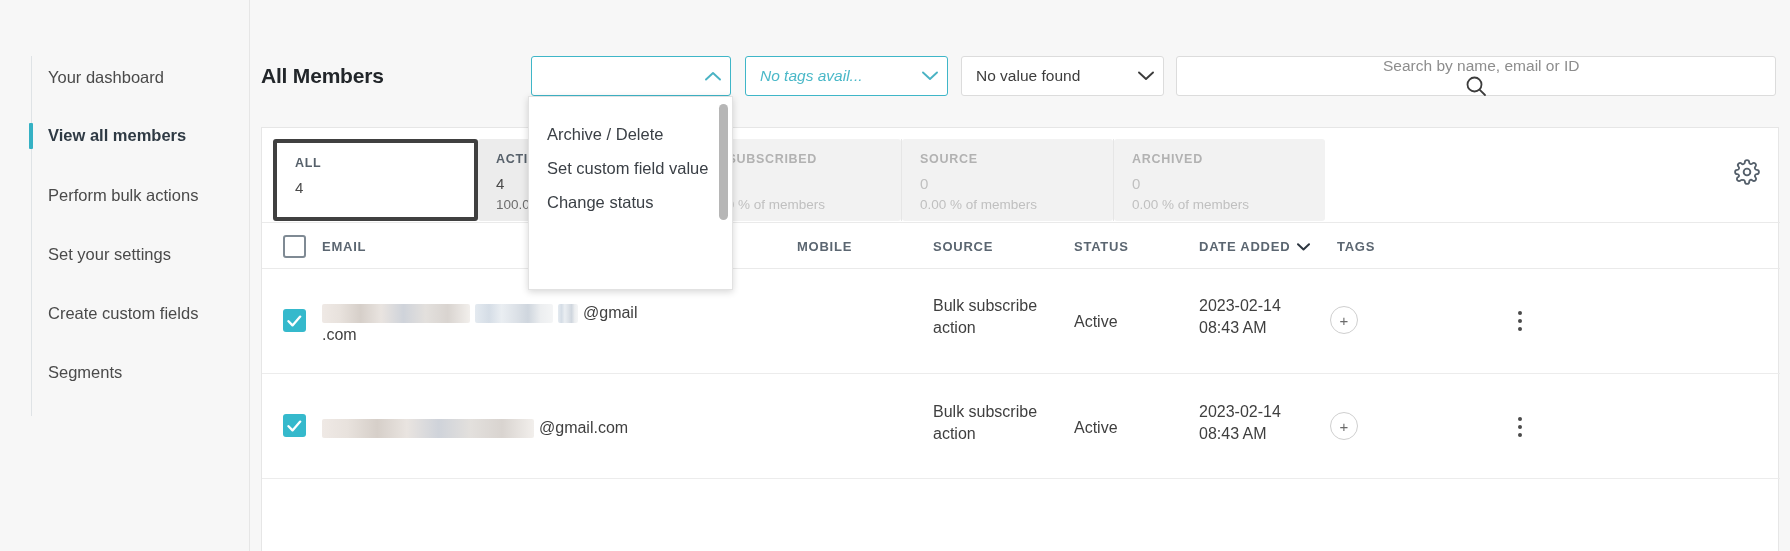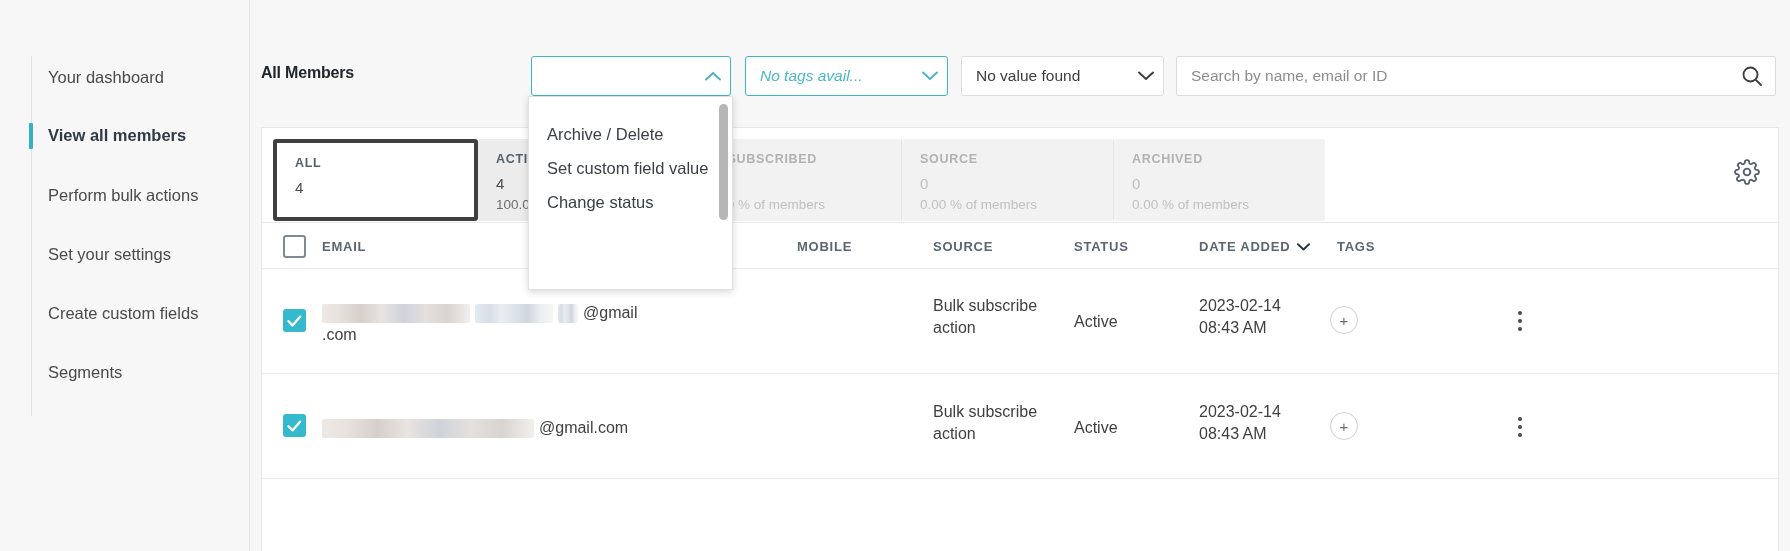--- a/index.html
+++ b/index.html
@@ -36,35 +36,35 @@
     width: 4px; height: 26px; background: #35b1c4; border-radius: 1px;
   }
 
   
   .main {
     position: absolute; left: 250px; top: 0;
     width: 1540px; height: 551px; background: #f7f7f7;
   }
   .page-title {
     position: absolute; left: 11px; top: 64px;
-    font-size: 16px; font-weight: bold; color: #22262a;
+    font-size: 21px; font-weight: bold; color: #22262a;
     letter-spacing: -0.2px;
   }
 
   
   .ctl {
     position: absolute; height: 40px;
     background: #fff; border-radius: 3px;
     display: flex; align-items: center;
     font-size: 15.5px; cursor: pointer;
   }
   .ctl-open   { left: 281px;  top: 56px; width: 200px; border: 1px solid #3fb6c8; }
   .ctl-tags   { left: 495px;  top: 56px; width: 203px; border: 1px solid #3fb6c8; }
   .ctl-found  { left: 711px;  top: 56px; width: 203px; border: 1px solid #dcdcdc; }
-  .ctl-search { left: 926px;  top: 56px; width: 600px; border: 1px solid #dcdcdc; cursor: text; }
+  .ctl-search { left: 926px;  top: 56px; width: 600px; border: 1px solid #dcdcdc; cursor: text; flex-direction: column; }
 
   .ctl-label { flex: 1; padding-left: 14px; white-space: nowrap; }
   .ctl-tags .ctl-label  { color: #4ab8c8; font-style: italic; }
   .ctl-found .ctl-label { color: #3d3d3d; }
   .chev { width: 34px; display: flex; align-items: center; justify-content: center; }
   .chev svg { display: block; }
 
   .search-input {
     flex: 1; border: 0; outline: none;
     font-size: 15.5px; font-family: "Liberation Sans", sans-serif;

